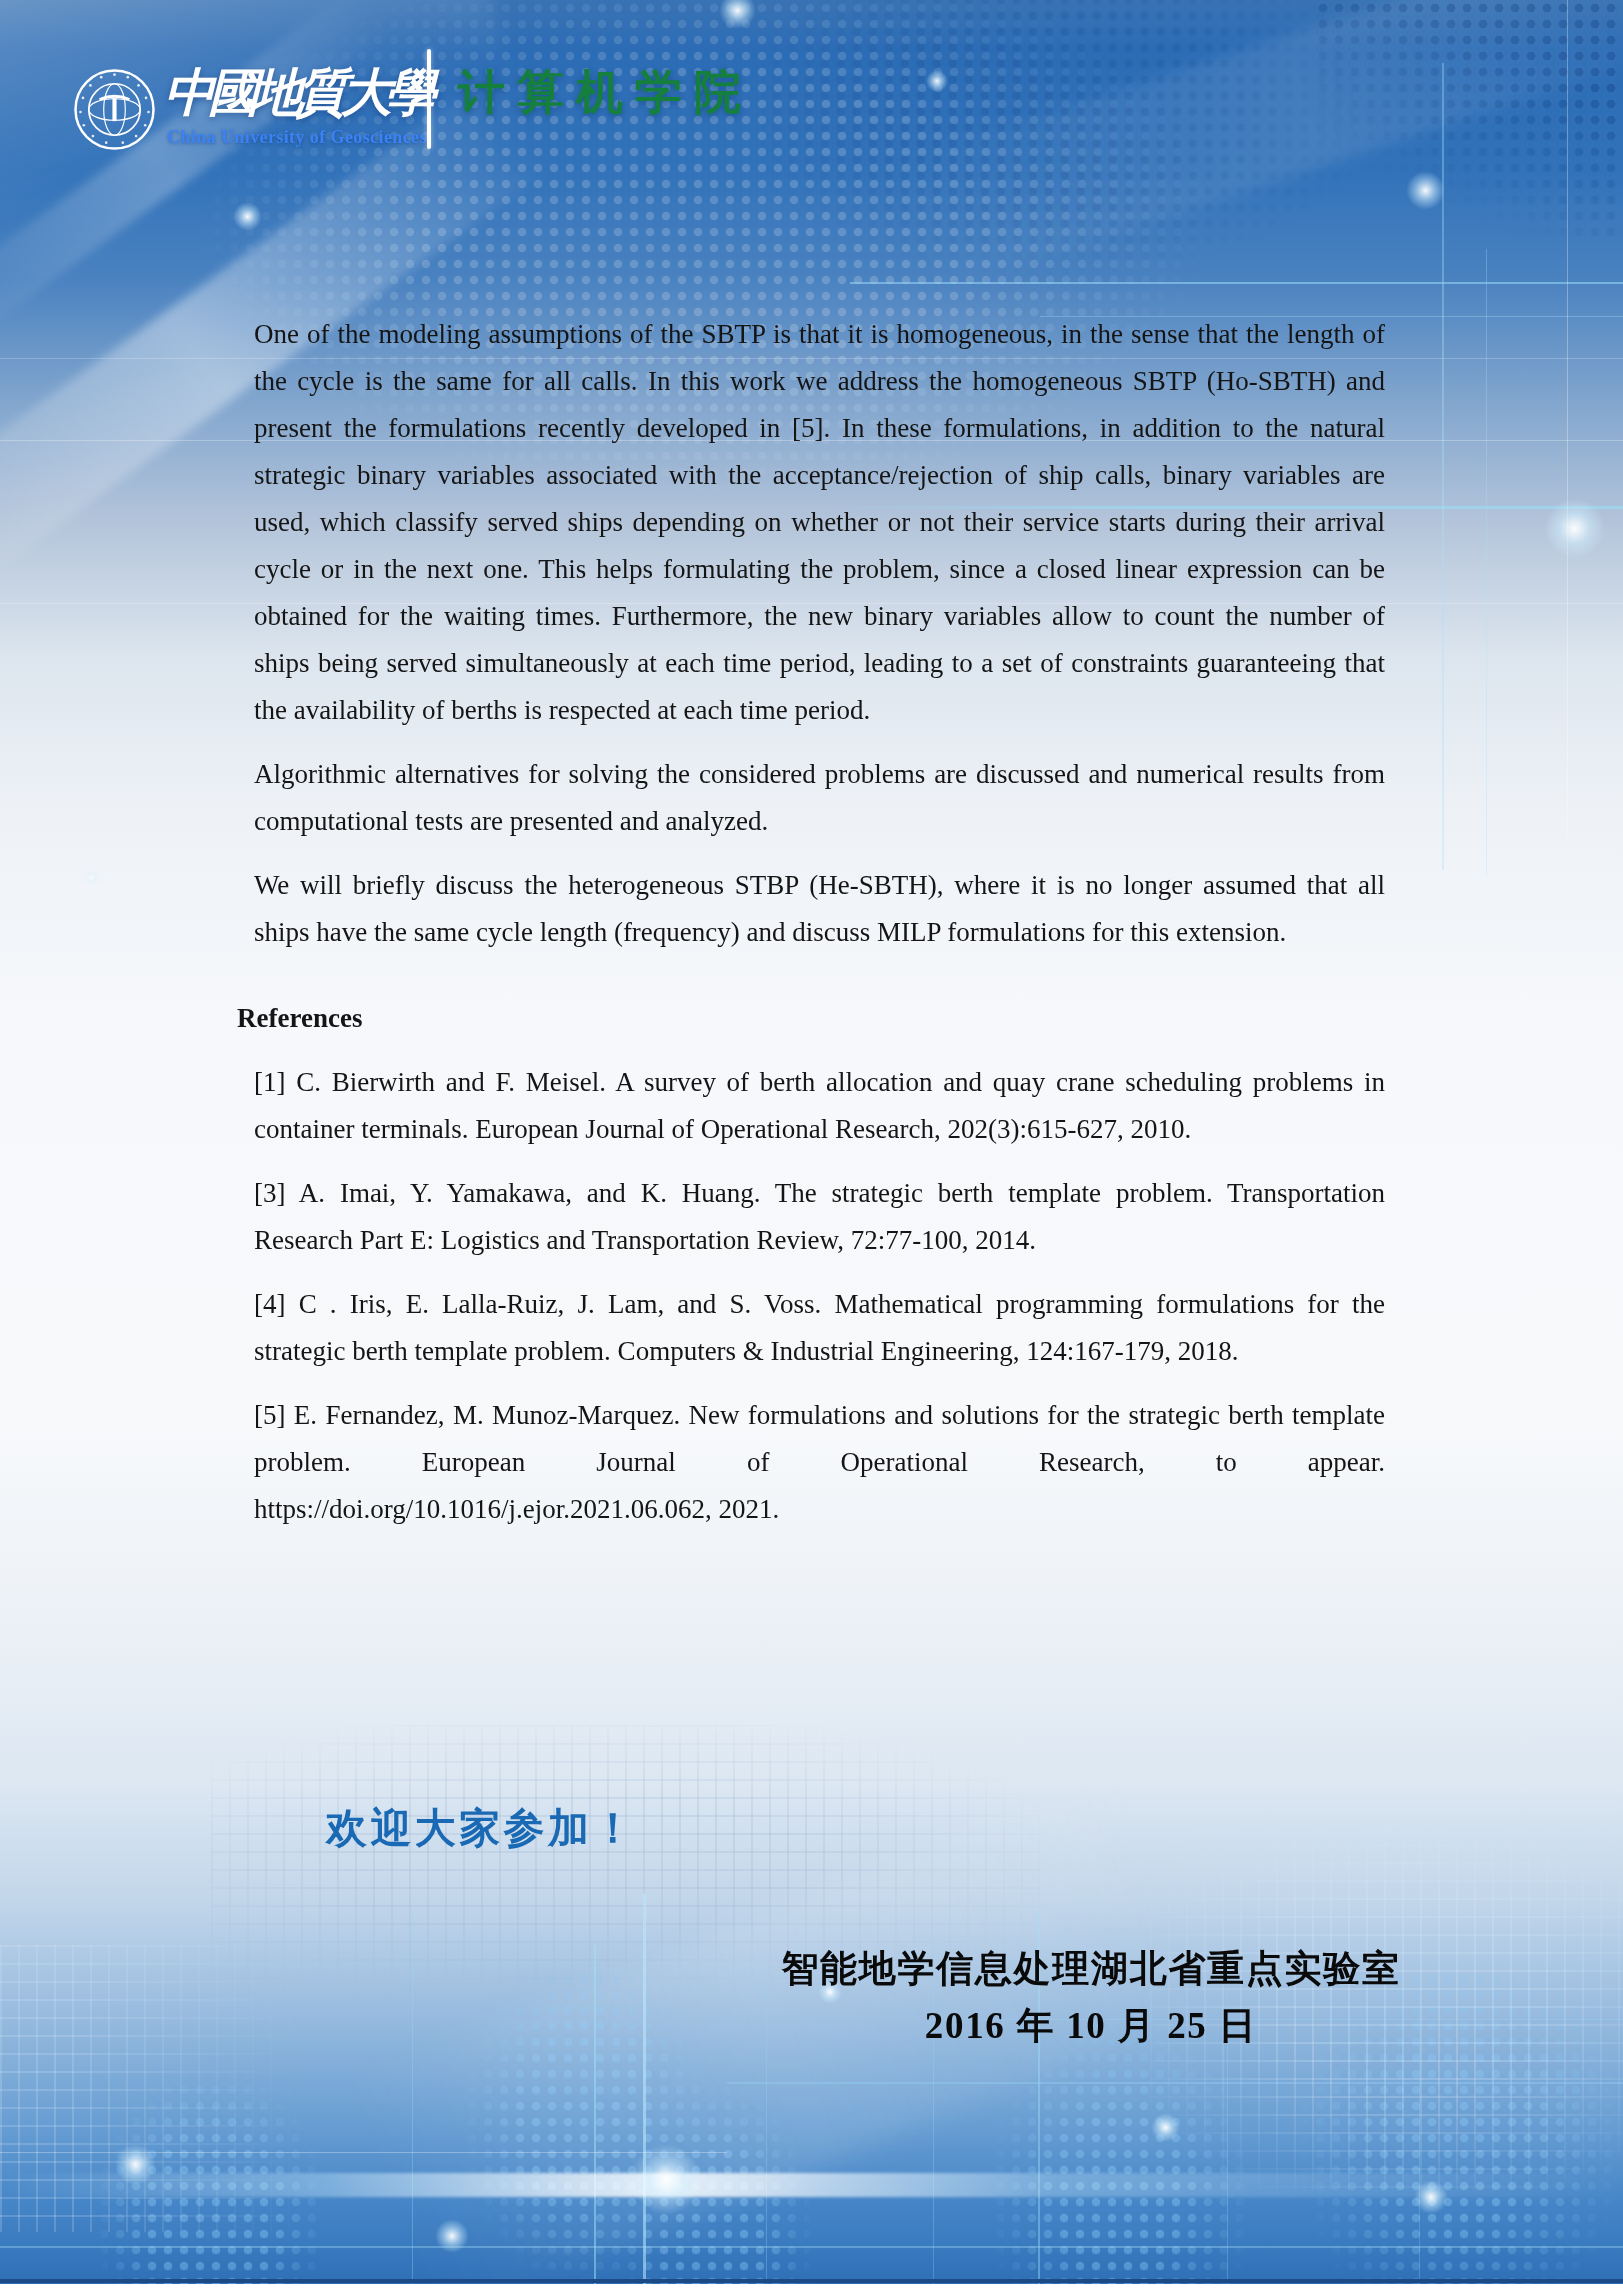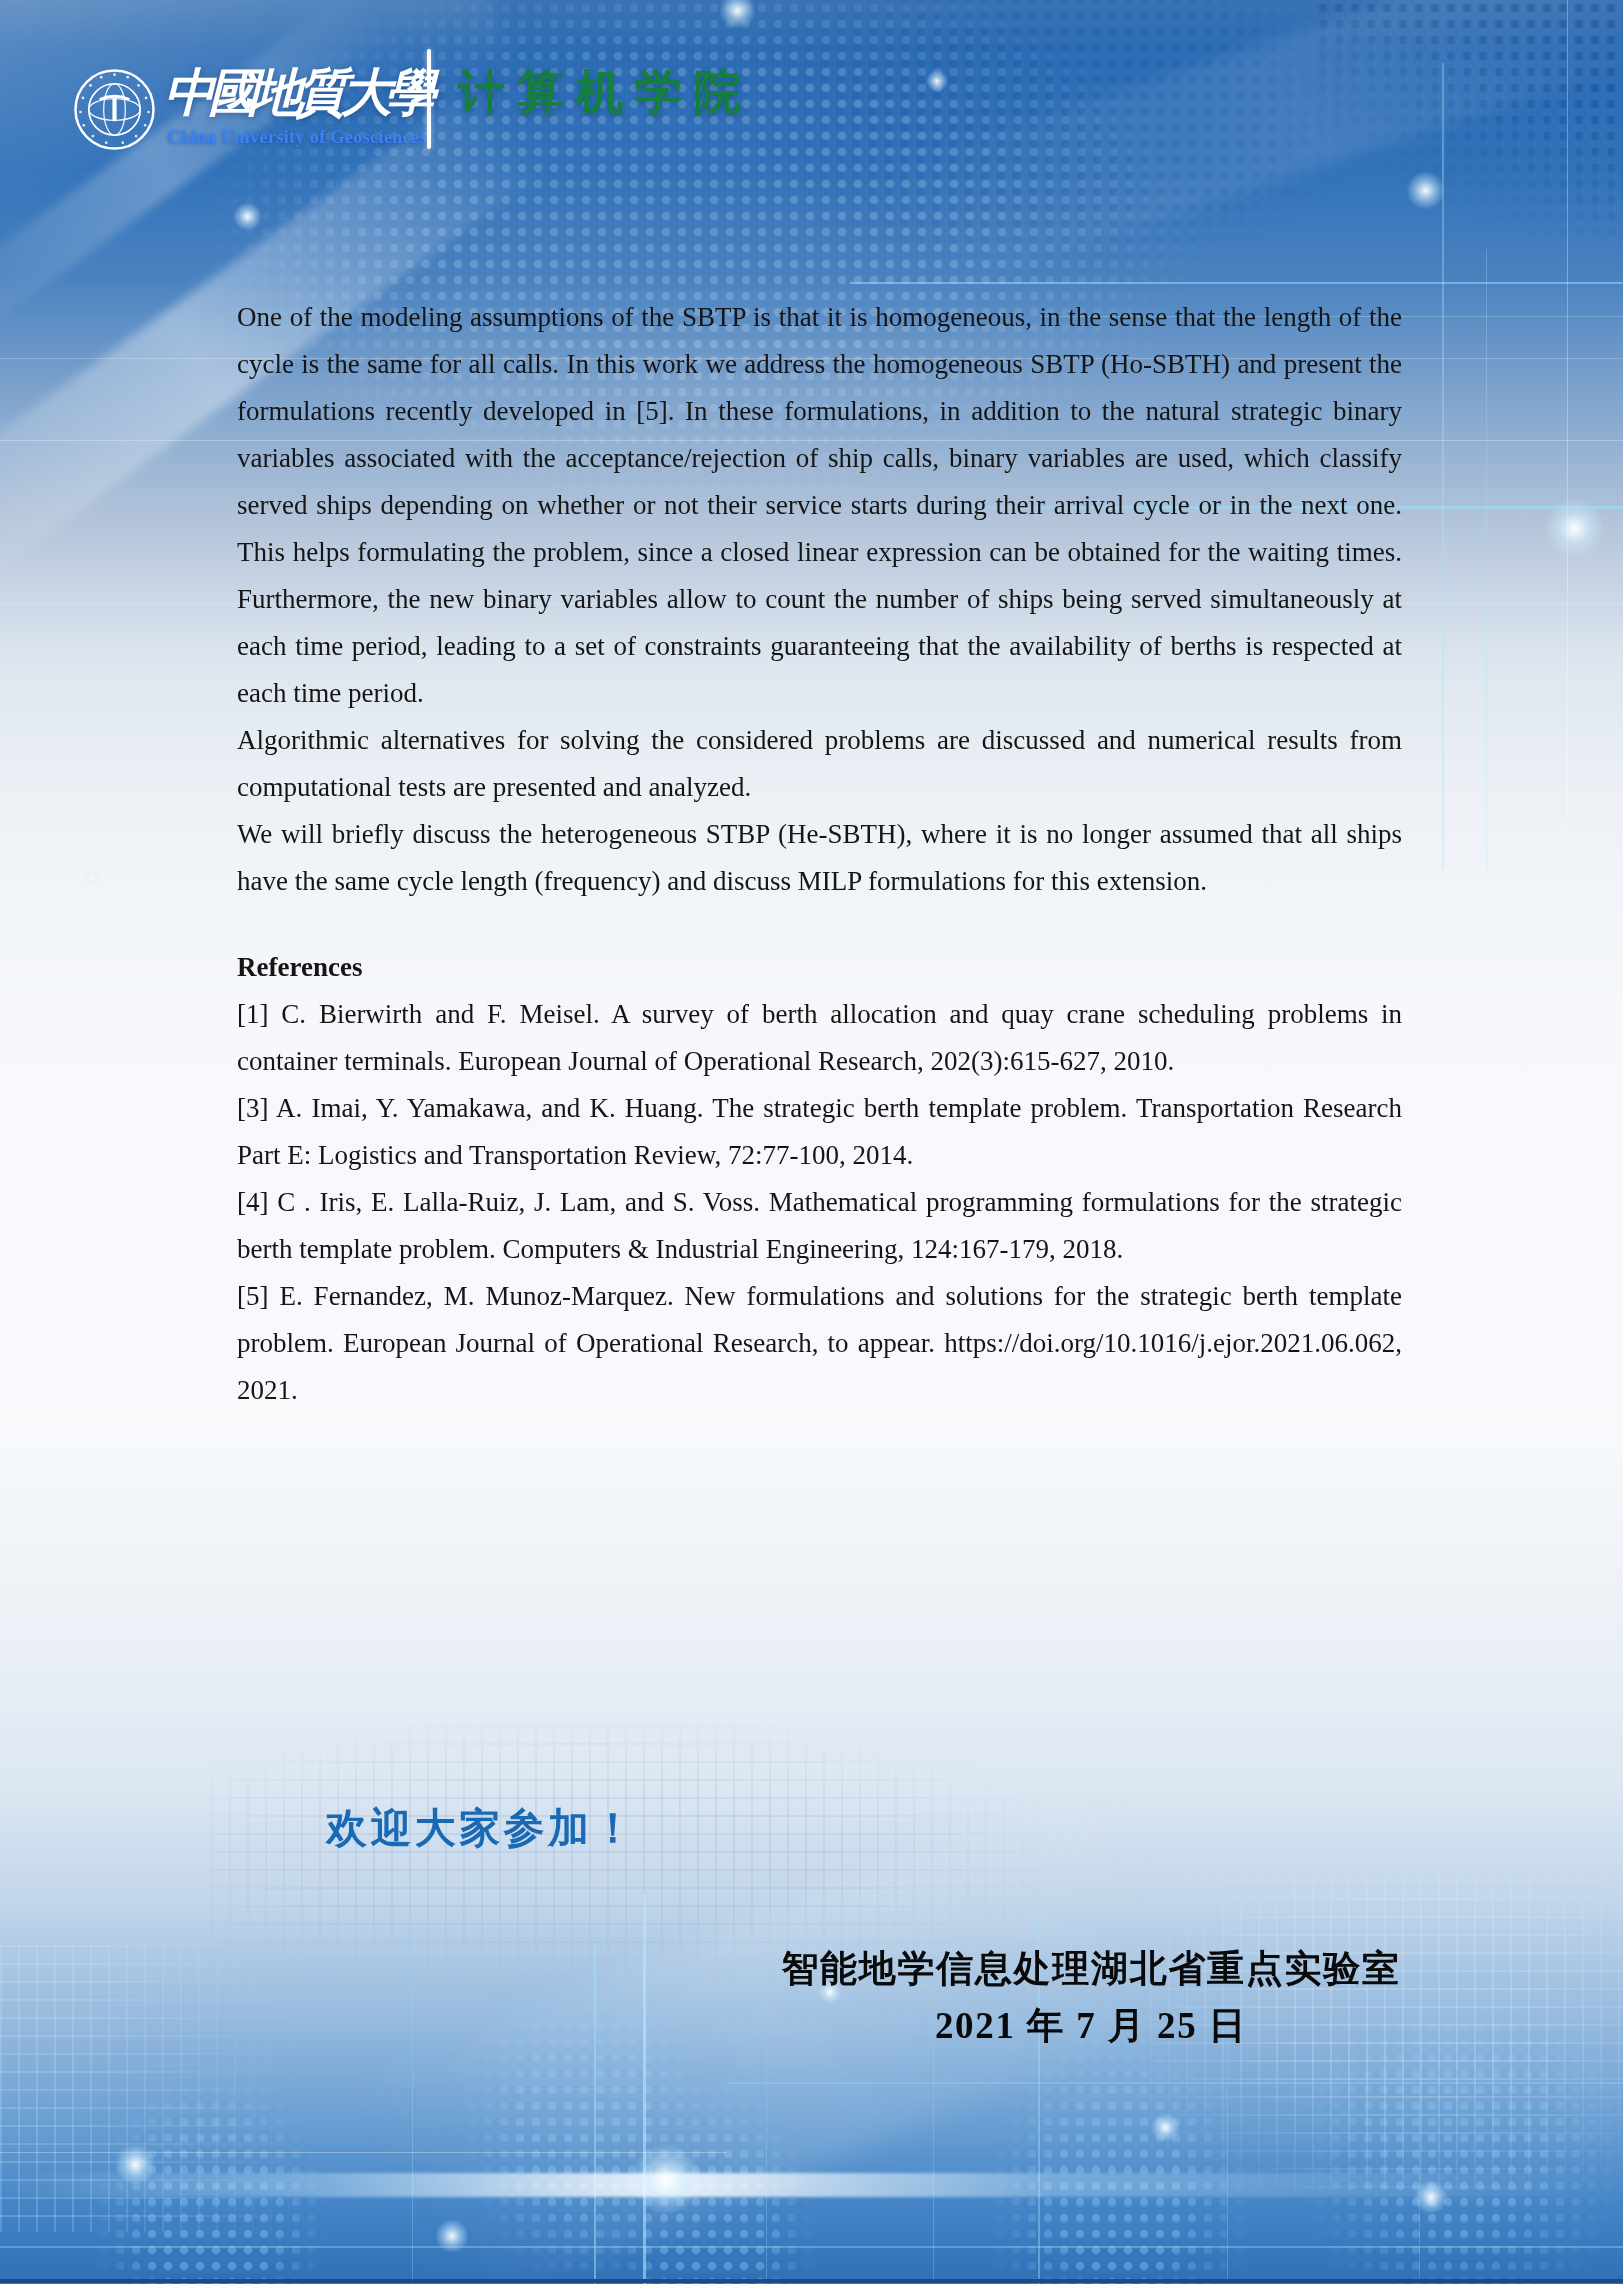--- a/index.html
+++ b/index.html
@@ -81,21 +81,21 @@
     text-shadow:0 0.8px 3.4px rgba(10,50,110,.5);}
   .hdr-divider{position:absolute;left:427px;top:49px;width:4.2px;height:100px;
     background:#ffffff;border-radius:2.5px;box-shadow:0 0 5px rgba(255,255,255,.5);}
   .dept-zh{position:absolute;left:458px;top:61px;font-size:47px;font-weight:bold;
     letter-spacing:12px;white-space:nowrap;color:#15803d;
     font-family:"Liberation Serif",serif;text-shadow:0 1.7px 6.8px rgba(10,50,110,.45);}
 
   
   .abstract{position:absolute;left:237px;top:294px;width:1165px;
     font-size:27px;line-height:47px;color:#151515;text-align:justify;}
-  .abstract p{margin:0;}
+  .abstract p{margin:17px;}
   .refs-heading{margin:39px 0 0 0;font-size:27px;line-height:47px;font-weight:bold;text-align:left;}
 
   
   .welcome{position:absolute;left:326px;top:1801px;font-size:41px;font-weight:bold;
     letter-spacing:3.4px;color:#1a69b4;white-space:nowrap;
     font-family:"Liberation Serif",serif;}
   .org-block{position:absolute;left:719px;top:1940px;width:744px;text-align:center;
     font-size:37px;line-height:57px;font-weight:bold;letter-spacing:1.7px;color:#0a0a0a;
     font-family:"Liberation Serif",serif;}
   .org-block div{white-space:nowrap;}
@@ -198,19 +198,19 @@
     <p class="ref">[1] C. Bierwirth and F. Meisel. A survey of berth allocation and quay crane scheduling problems in container terminals. European Journal of Operational Research, 202(3):615-627, 2010.</p>
     <p class="ref">[3] A. Imai, Y. Yamakawa, and K. Huang. The strategic berth template problem. Transportation Research Part E: Logistics and Transportation Review, 72:77-100, 2014.</p>
     <p class="ref">[4] C . Iris, E. Lalla-Ruiz, J. Lam, and S. Voss. Mathematical programming formulations for the strategic berth template problem. Computers &amp; Industrial Engineering, 124:167-179, 2018.</p>
     <p class="ref">[5] E. Fernandez, M. Munoz-Marquez. New formulations and solutions for the strategic berth template problem. European Journal of Operational Research, to appear. https://doi.org/10.1016/j.ejor.2021.06.062, 2021.</p>
   </main>
 
   <div class="welcome">欢迎大家参加！</div>
 
   <div class="org-block">
     <div>智能地学信息处理湖北省重点实验室</div>
-    <div class="date">2021 年 7 月 25 日</div>
+    <div class="date">2016 年 10 月 25 日</div>
   </div>
 
   <div class="edge-line"></div>
   <div class="edge-white"></div>
 </div>
 
 
 </body></html>

